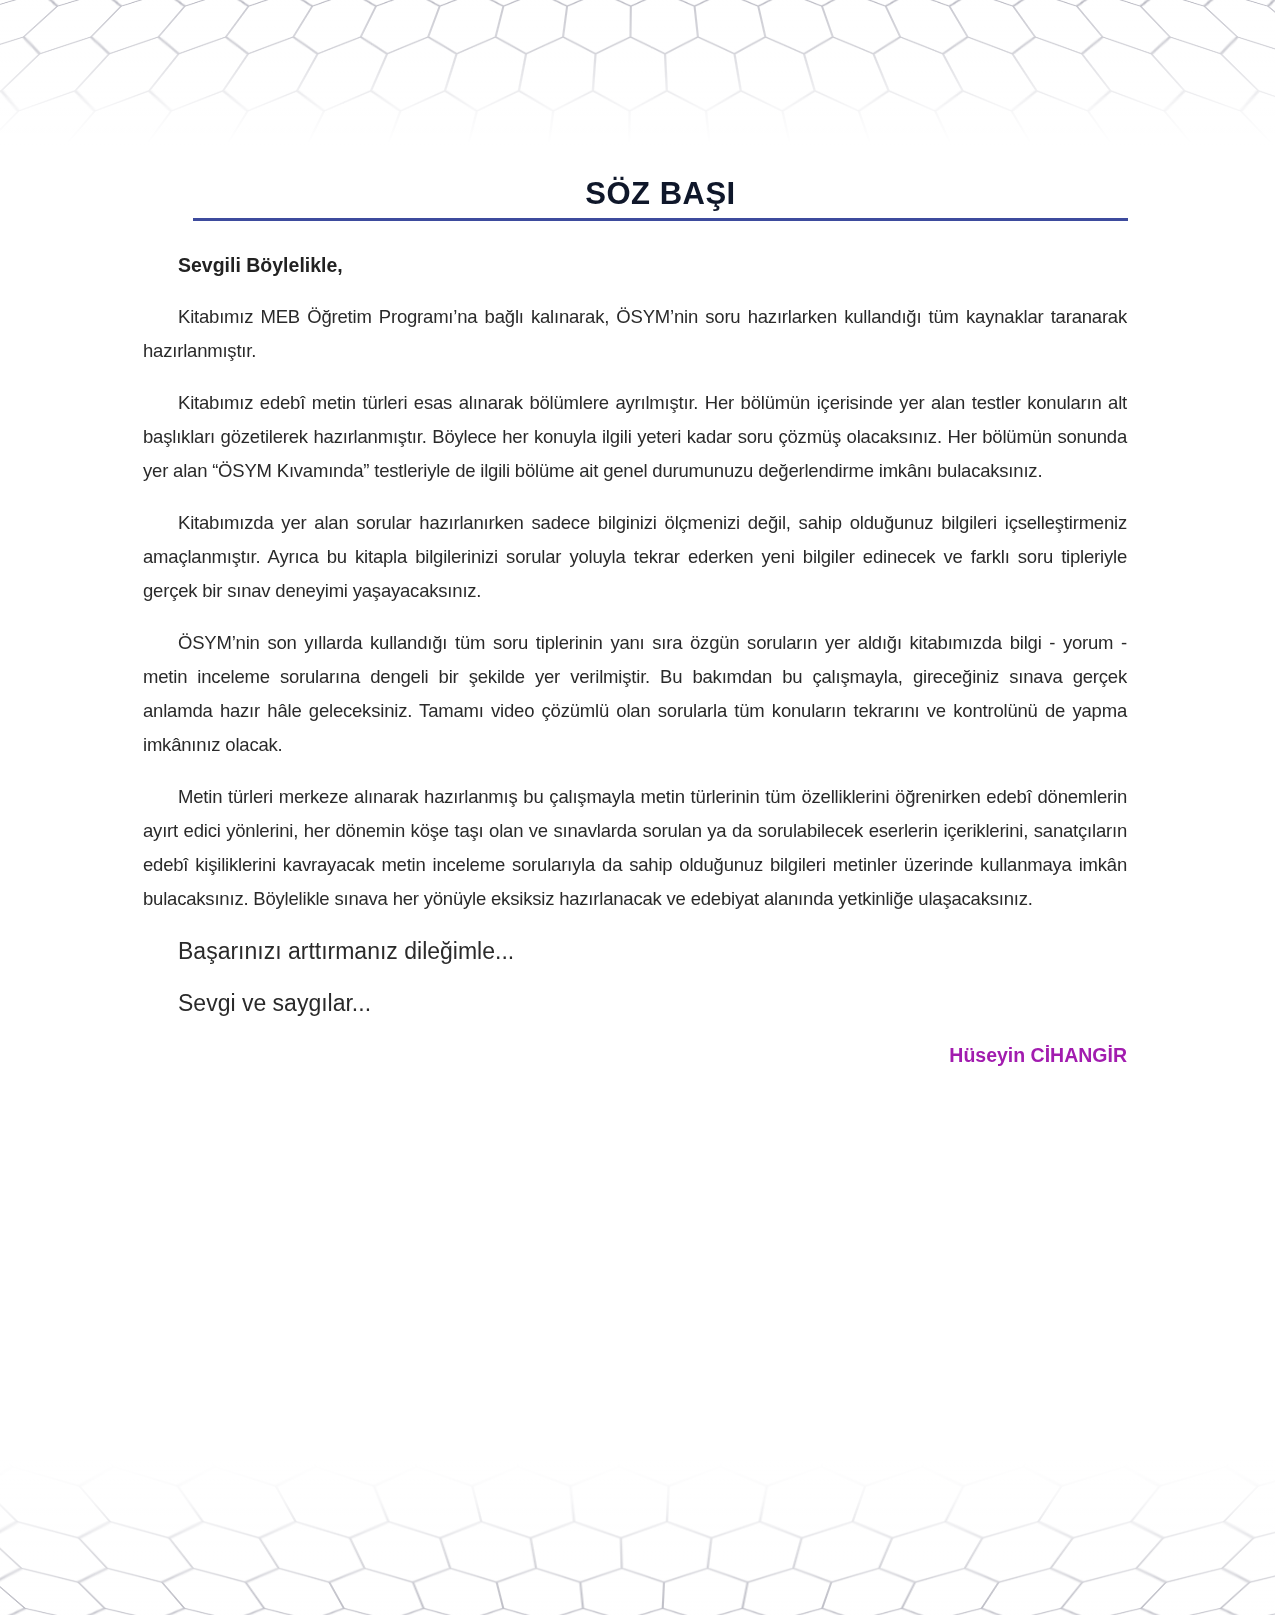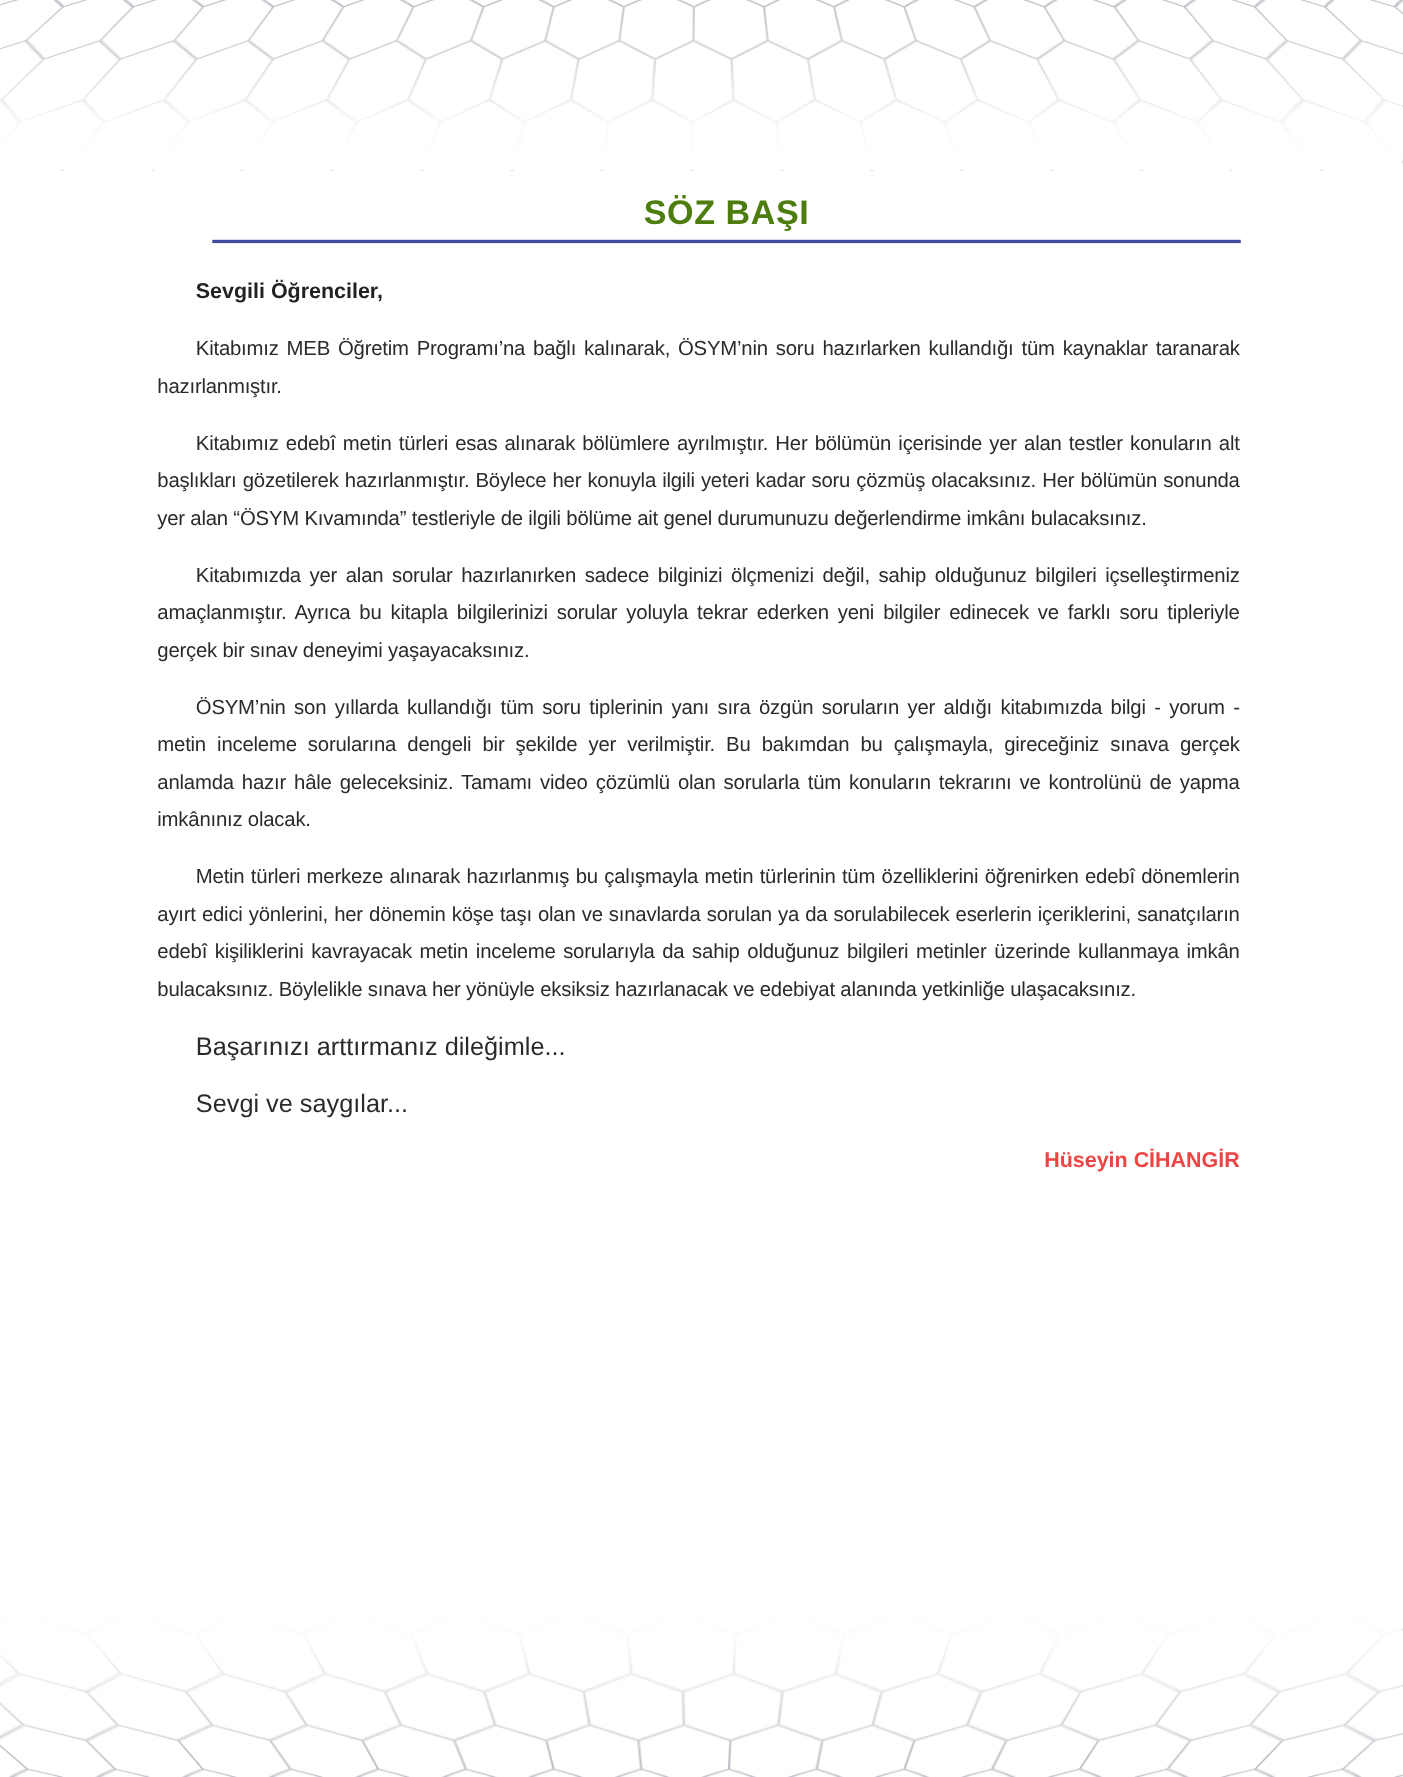--- a/index.html
+++ b/index.html
@@ -70,21 +70,21 @@
     margin: 178px 0 0 50px;
     width: 935px;
     text-align: center;
   }
   .page-title {
     margin: 0;
     font-size: 31px;
     line-height: 32px;
     font-weight: bold;
     letter-spacing: 0.5px;
-    color: #4d7c0f;
+    color: #0f172a;
   }
   .title-rule {
     height: 3px;
     margin-top: 8px;
     background: #3d4b9d;
   }
   .salutation {
     margin: 27px 0 18px 0;
     font-size: 19.5px;
     line-height: 34px;
@@ -107,21 +107,21 @@
     line-height: 34px;
     text-indent: 35px;
     color: #2a2a2a;
   }
   .signature {
     margin: 4px 0 0 0;
     font-size: 19.5px;
     line-height: 34px;
     font-weight: bold;
     text-align: right;
-    color: #ef4444;
+    color: #a21caf;
   }
 </style>
 </head>
 <body>
 
 <div class="page">
 
   <div class="hex-band hex-band-top">
     <div class="hex-plane hex-plane-top">
       <svg width="1500" height="340" viewBox="0 0 1500 340" preserveAspectRatio="none">
@@ -150,21 +150,21 @@
     <div class="hex-fade hex-fade-bottom"></div>
   </div>
 
   <main class="content">
 
     <header class="title-wrap">
       <h1 class="page-title">SÖZ BAŞI</h1>
       <div class="title-rule"></div>
     </header>
 
-    <p class="salutation">Sevgili Öğrenciler,</p>
+    <p class="salutation">Sevgili Böylelikle,</p>
 
     <p class="par">Kitabımız MEB Öğretim Programı’na bağlı kalınarak, ÖSYM’nin soru hazırlarken kullandığı tüm kaynaklar taranarak hazırlanmıştır.</p>
     <p class="par">Kitabımız edebî metin türleri esas alınarak bölümlere ayrılmıştır. Her bölümün içerisinde yer alan testler konuların alt başlıkları gözetilerek hazırlanmıştır. Böylece her konuyla ilgili yeteri kadar soru çözmüş olacaksınız. Her bölümün sonunda yer alan “ÖSYM Kıvamında” testleriyle de ilgili bölüme ait genel durumunuzu değerlendirme imkânı bulacaksınız.</p>
     <p class="par">Kitabımızda yer alan sorular hazırlanırken sadece bilginizi ölçmenizi değil, sahip olduğunuz bilgileri içselleştirmeniz amaçlanmıştır. Ayrıca bu kitapla bilgilerinizi sorular yoluyla tekrar ederken yeni bilgiler edinecek ve farklı soru tipleriyle gerçek bir sınav deneyimi yaşayacaksınız.</p>
     <p class="par">ÖSYM’nin son yıllarda kullandığı tüm soru tiplerinin yanı sıra özgün soruların yer aldığı kitabımızda bilgi - yorum - metin inceleme sorularına dengeli bir şekilde yer verilmiştir. Bu bakımdan bu çalışmayla, gireceğiniz sınava gerçek anlamda hazır hâle geleceksiniz. Tamamı video çözümlü olan sorularla tüm konuların tekrarını ve kontrolünü de yapma imkânınız olacak.</p>
     <p class="par">Metin türleri merkeze alınarak hazırlanmış bu çalışmayla metin türlerinin tüm özelliklerini öğrenirken edebî dönemlerin ayırt edici yönlerini, her dönemin köşe taşı olan ve sınavlarda sorulan ya da sorulabilecek eserlerin içeriklerini, sanatçıların edebî kişiliklerini kavrayacak metin inceleme sorularıyla da sahip olduğunuz bilgileri metinler üzerinde kullanmaya imkân bu­lacaksınız. Böylelikle sınava her yönüyle eksiksiz hazırlanacak ve edebiyat alanında yetkinliğe ulaşacaksınız.</p>
 
     <p class="closing">Başarınızı arttırmanız dileğimle...</p>
     <p class="closing">Sevgi ve saygılar...</p>
 

